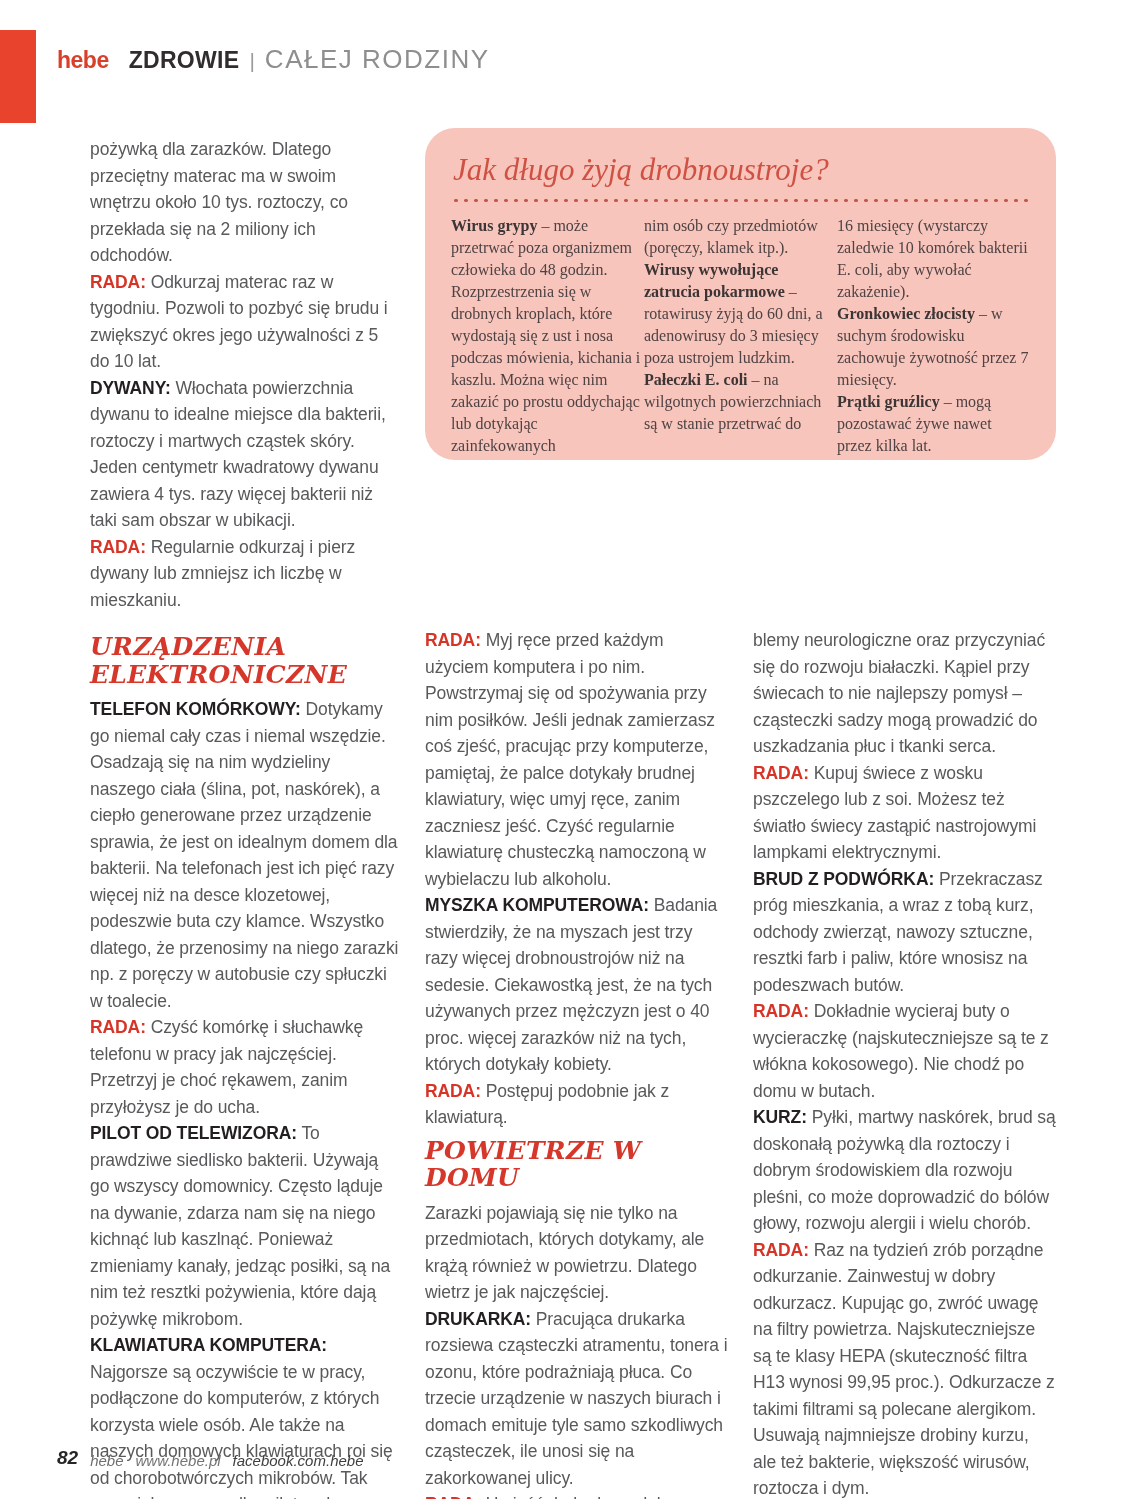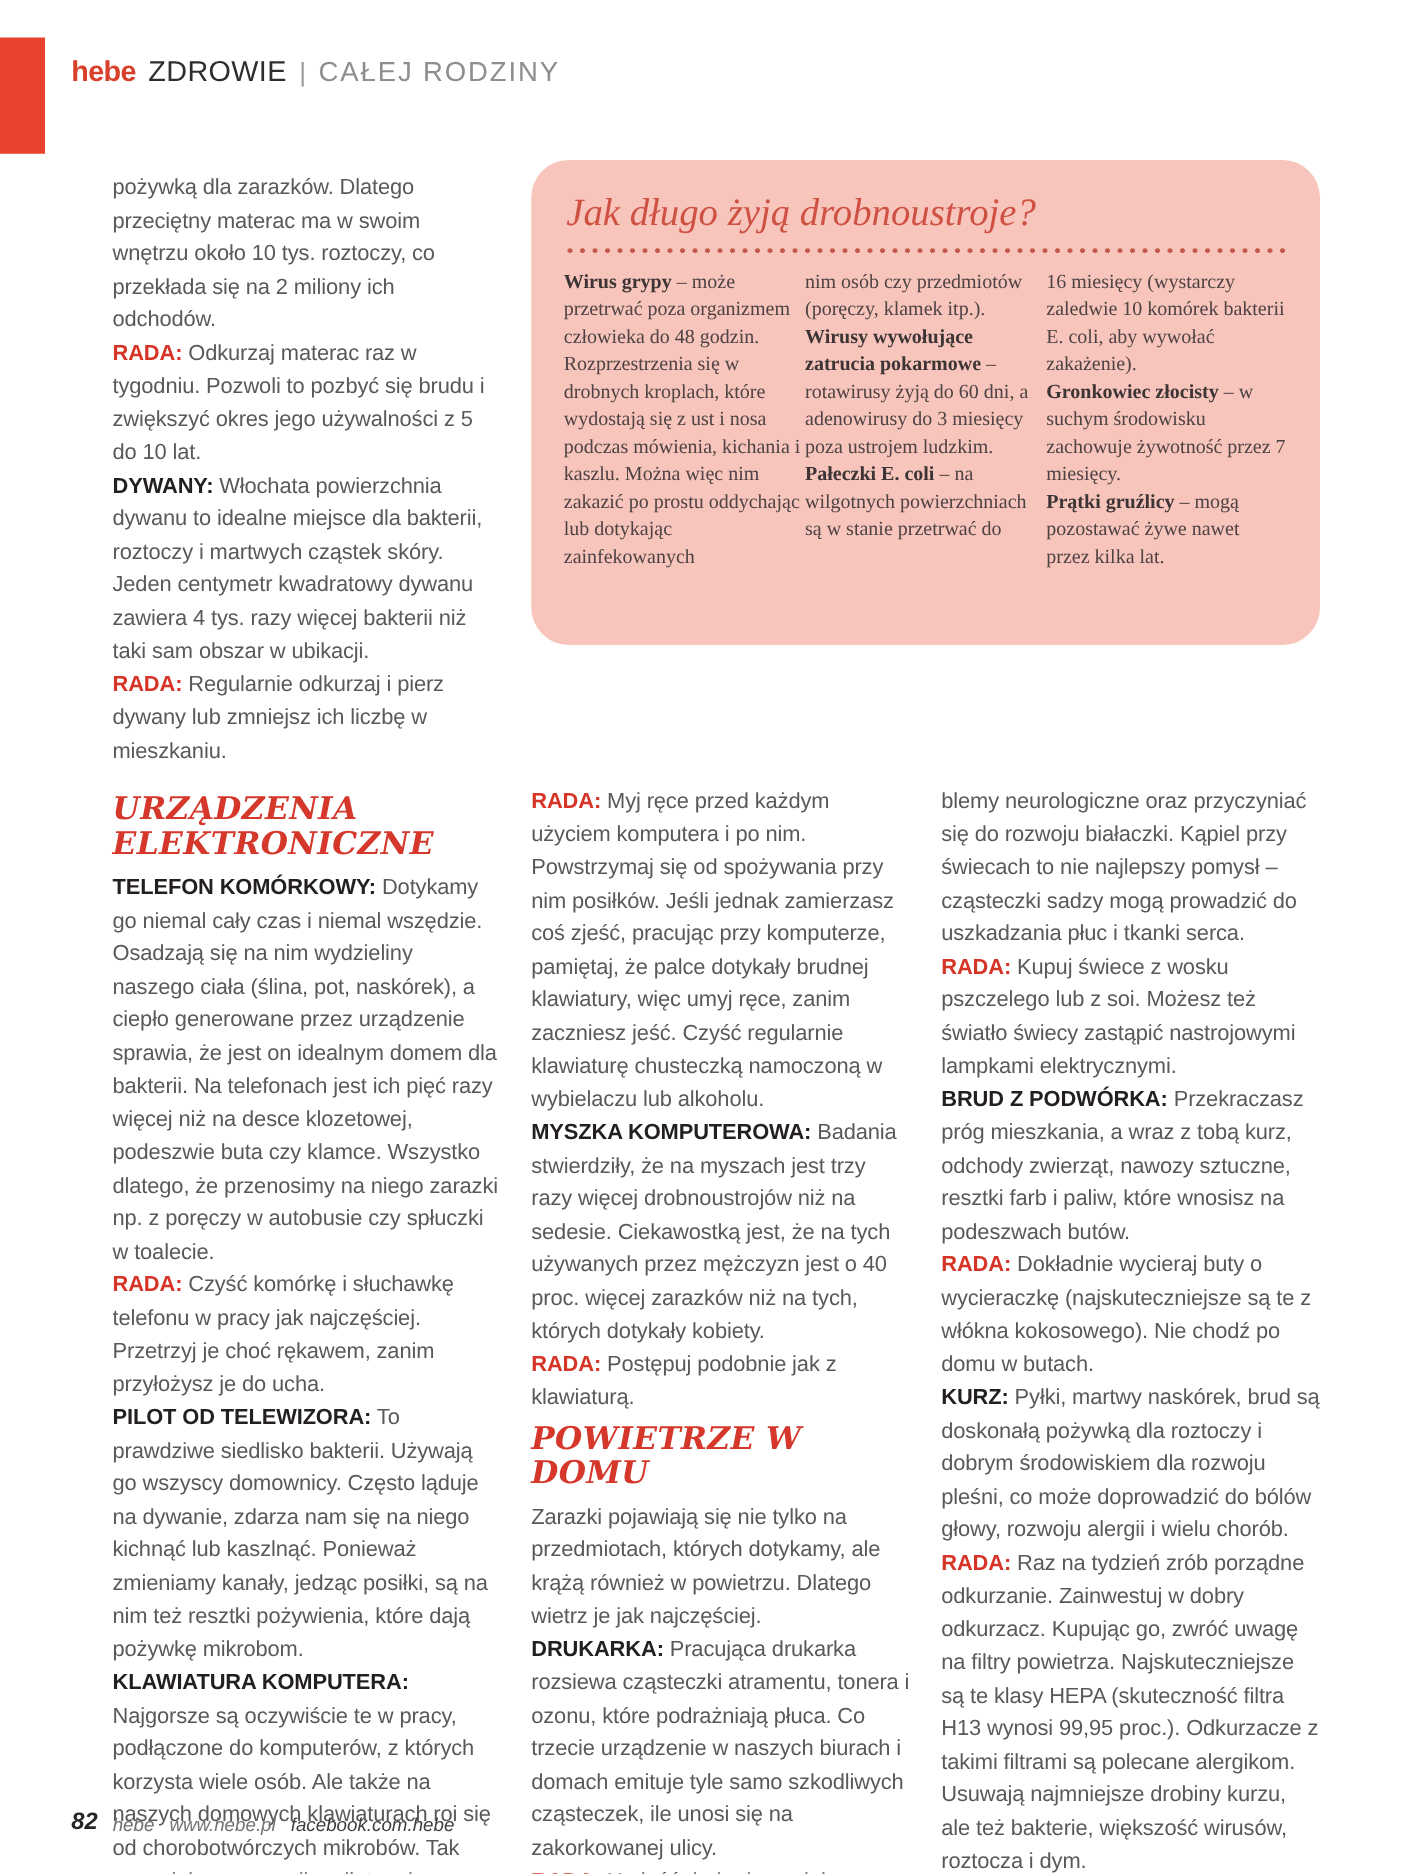--- a/index.html
+++ b/index.html
@@ -16,23 +16,23 @@
     position:absolute; left:0; top:30px;
     width:36px; height:93px;
     background:#e8432c;
   }
   .header {
     position:absolute; left:57px; top:44px;
     font-size:23px; display:flex; align-items:baseline;
     white-space:nowrap;
   }
   .brand { color:#d8402a; font-weight:700; letter-spacing:-0.5px; }
-  .section { color:#312d2d; font-weight:400; margin-left:10px; letter-spacing:0.3px; }
+  .section { color:#312d2d; font-weight:700; margin-left:20px; letter-spacing:0.3px; }
   .hdr-sep { color:#9b9b9b; font-weight:300; margin:0 10px; font-size:21px; }
-  .subsection { color:#8e8e8e; font-weight:400; letter-spacing:1.5px; font-size:22px; }
+  .subsection { color:#8e8e8e; font-weight:400; letter-spacing:1.5px; font-size:26px; }
 
   
   .content {
     position:absolute; left:90px; top:128px; width:966px;
   }
   .top-row { display:flex; gap:25px; }
   .intro-col { width:310px; padding-top:8px; box-sizing:border-box; }
   .cols-row { display:flex; gap:25px; margin-top:14px; }
   .body-col { width:310px; box-sizing:border-box; }
   .body-col.c2, .body-col.c3 { width:303px; }
@@ -52,21 +52,21 @@
     font-style:italic; font-weight:700;
     text-transform:uppercase;
     color:#d5372b;
     font-size:25px; line-height:1.1;
     letter-spacing:0.3px;
     margin:6px 0 8px 0;
   }
 
   
   .infobox {
-    width:631px; height:388px;
+    width:631px; height:332px;
     box-sizing:border-box;
     background:#f7c5bb;
     border-radius:30px;
     padding:16px 26px 20px 26px;
   }
   .infobox-title {
     font-family:"Liberation Serif", serif;
     font-style:italic; font-weight:400;
     color:#cf5143;
     font-size:31px;

